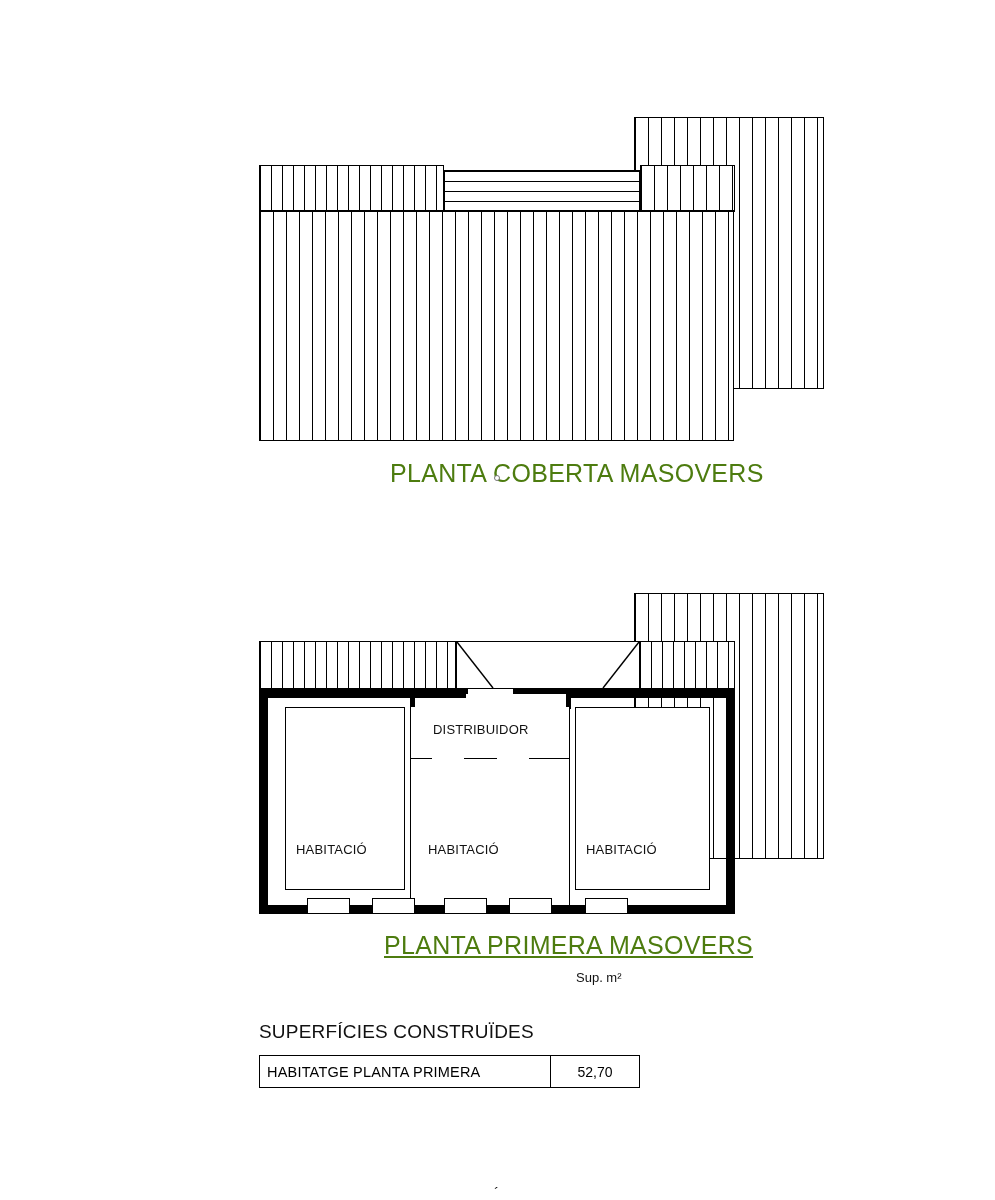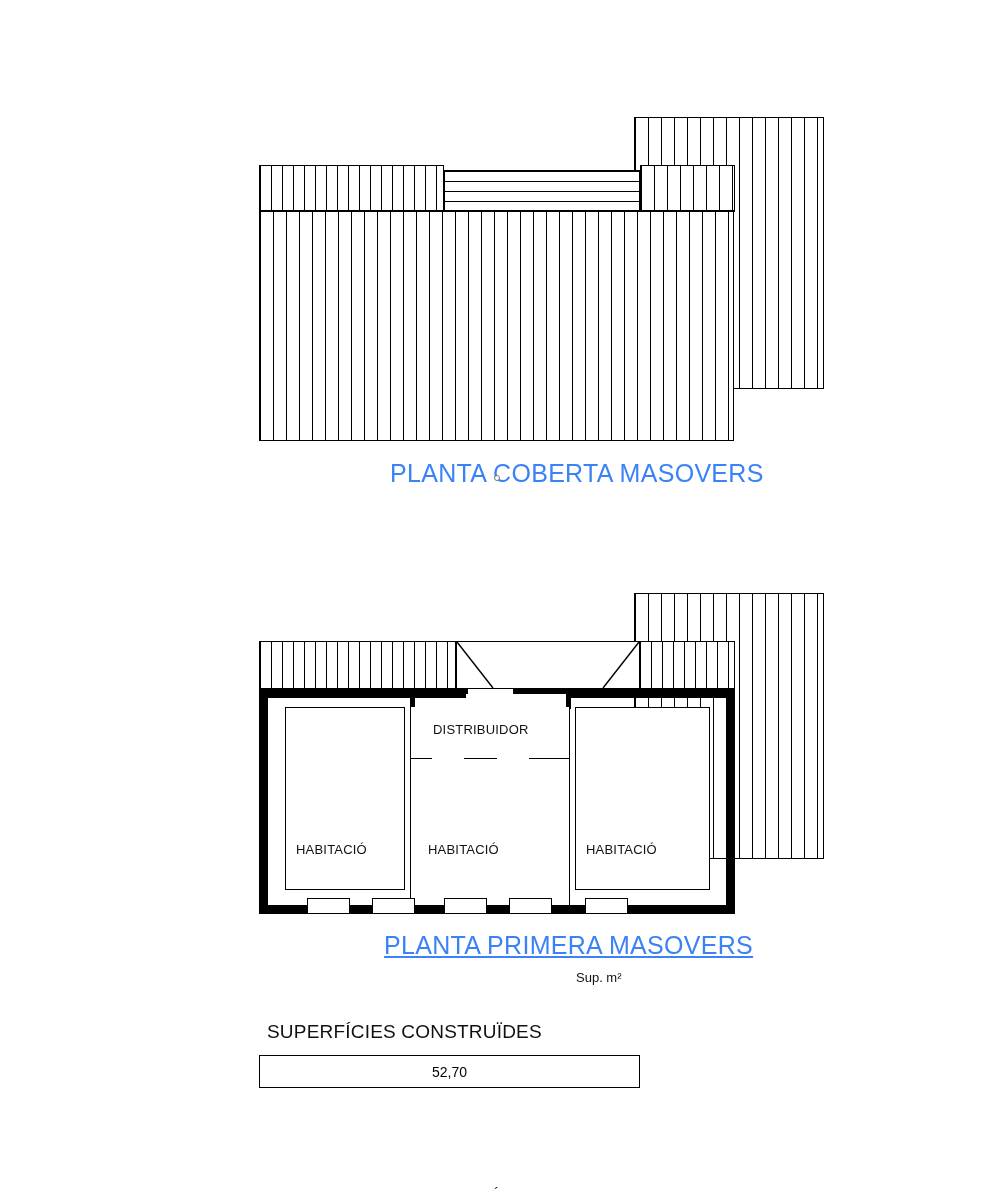--- a/index.html
+++ b/index.html
@@ -95,32 +95,31 @@
     font-size: 13px;
     letter-spacing: 0.2px;
     color: #111111;
     white-space: nowrap;
   }
 
   .plan-title {
     position: absolute;
     font-size: 25px;
     letter-spacing: 0.3px;
-    color: #3b82f6;
+    color: #4d7c0f;
     white-space: nowrap;
   }
 
   
   .surf-title {
     position: absolute;
     font-size: 19px;
     letter-spacing: 0.2px;
     color: #111111;
     white-space: nowrap;
-    margin-left: 8px;
   }
   .surf-unit {
     position: absolute;
     font-size: 13px;
     color: #111111;
     white-space: nowrap;
   }
   .surf-table {
     position: absolute;
     border: 1.2px solid #000000;
@@ -236,19 +235,20 @@
 
     <div class="plan-title" style="left:384px; top:931px;text-decoration:underline;">PLANTA PRIMERA MASOVERS</div>
   </div>
 
   <div>
     <div class="surf-title" style="left:259px; top:1021px;">SUPERFÍCIES CONSTRUÏDES</div>
 
     <div class="surf-unit" style="left:576px; top:970px;">Sup. m²</div>
 
     <div class="surf-table" style="left:259px; top:1055px; width:381px; height:33px;">
+      <div class="surf-cell-name">HABITATGE PLANTA PRIMERA</div>
       <div class="surf-cell-val">52,70</div>
     </div>
   </div>
 
   <div class="footer-mark" style="left:494px; top:1184px;">´</div>
 
 </div>
 
 </body></html>

